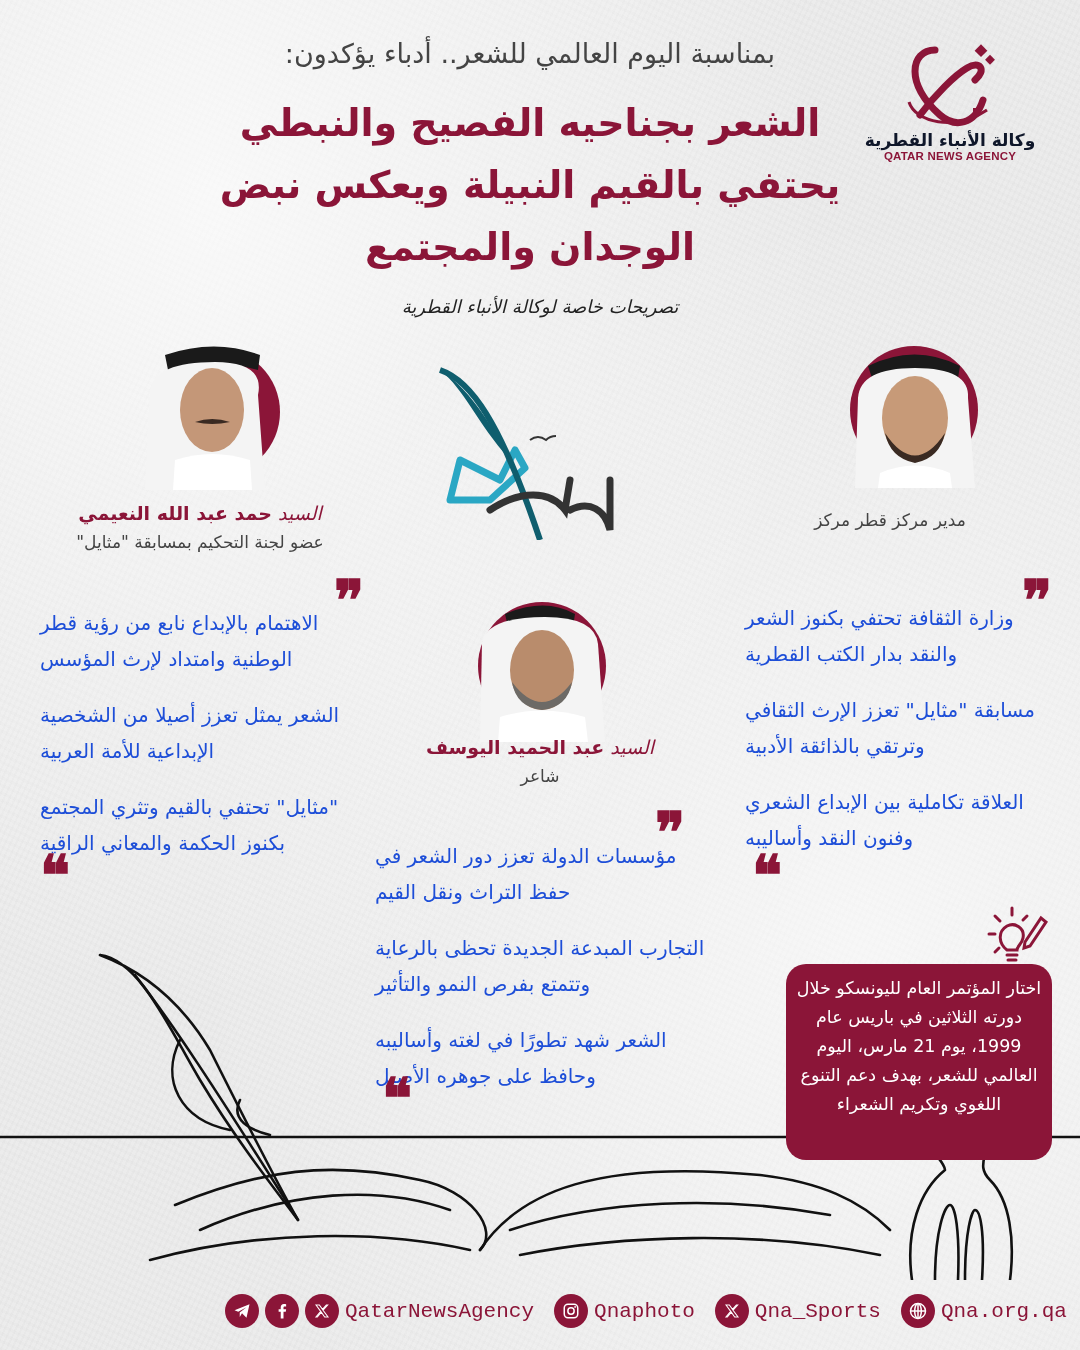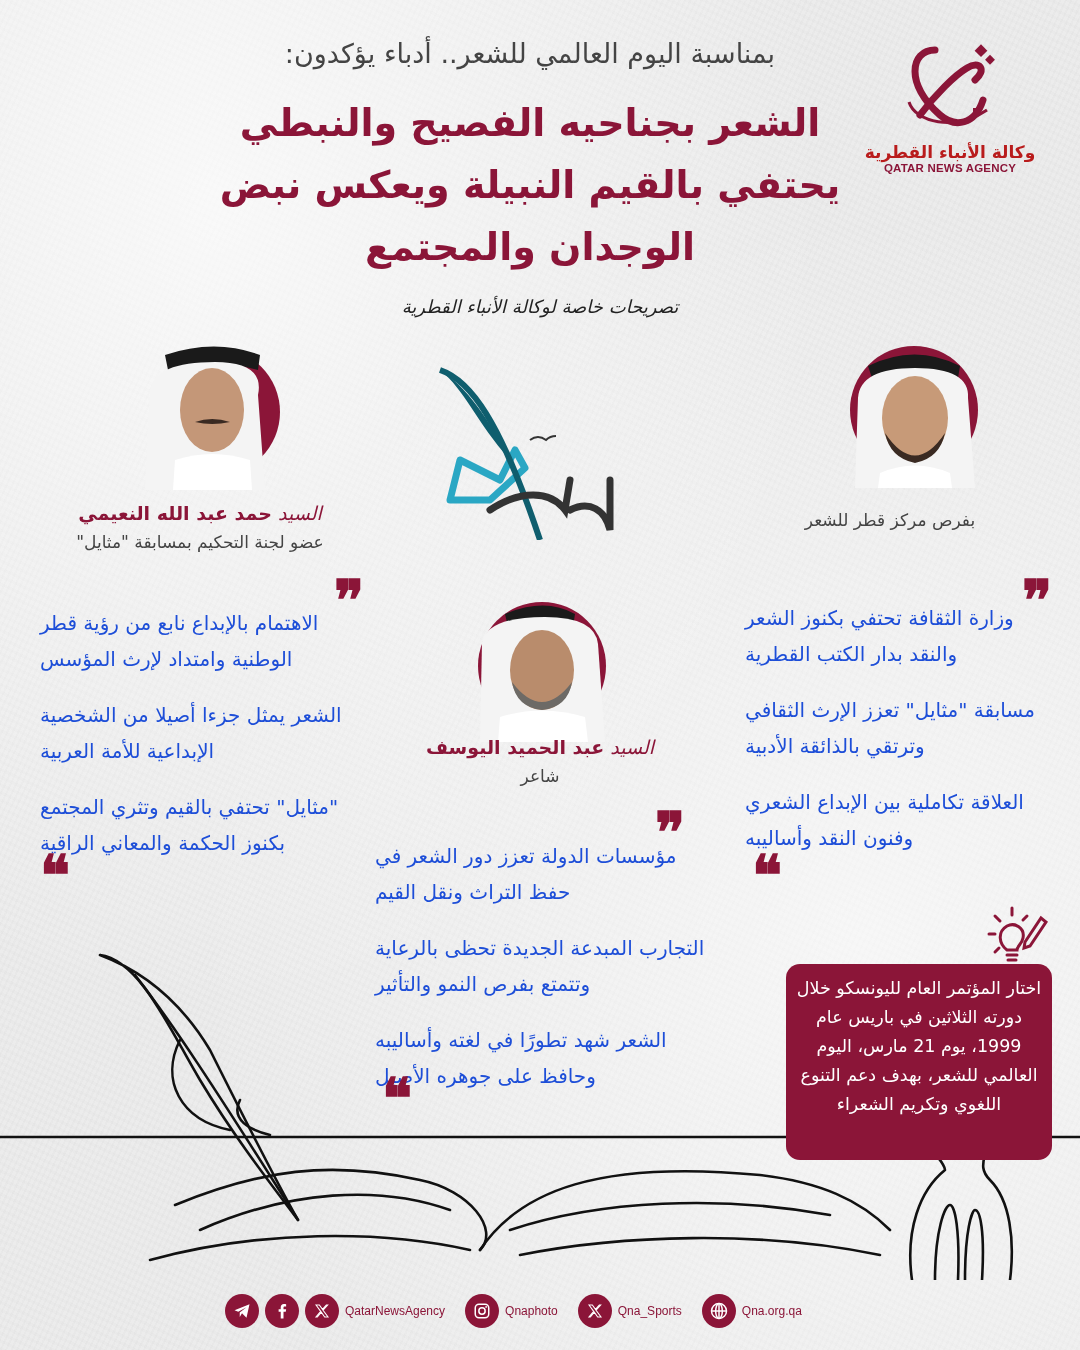--- a/index.html
+++ b/index.html
@@ -14,21 +14,21 @@
       radial-gradient(ellipse at 80% 70%, rgba(255,255,255,0.6) 0%, rgba(255,255,255,0) 55%),
       repeating-linear-gradient(115deg, rgba(0,0,0,0.015) 0px, rgba(0,0,0,0.015) 2px, rgba(255,255,255,0.02) 2px, rgba(255,255,255,0.02) 5px),
       repeating-linear-gradient(25deg, rgba(0,0,0,0.012) 0px, rgba(0,0,0,0.012) 3px, rgba(255,255,255,0.015) 3px, rgba(255,255,255,0.015) 7px);
     color: #1b1b1b;
   }
   .abs { position: absolute; }
 
   
   .logo { left: 855px; top: 40px; width: 190px; height: 140px; text-align: center; }
   .logo svg { display: block; margin: 0 auto; }
-  .logo-ar { font-size: 17px; font-weight: bold; color: #b91c1c; direction: rtl; margin-top: 12px; }
+  .logo-ar { font-size: 17px; font-weight: bold; color: #0f172a; direction: rtl; margin-top: 0; }
   .logo-en { font-family: "Liberation Sans", sans-serif; font-size: 11.5px; font-weight: bold; color: #8b1538; letter-spacing: 0.2px; }
 
   
   .pre-title { left: 220px; top: 38px; width: 620px; text-align: center; font-size: 27px; color: #444; direction: rtl; }
   .title { left: 200px; top: 92px; width: 660px; text-align: center; font-size: 38px; font-weight: bold; color: #8b1538; line-height: 62px; direction: rtl; }
   .subtitle { left: 360px; top: 296px; width: 360px; text-align: center; font-size: 18px; color: #222; direction: rtl; font-style: italic; }
 
   
   .emblem { left: 430px; top: 360px; width: 220px; height: 180px; }
   .emblem-text { position: absolute; left: 70px; top: 0px; width: 130px; text-align: center; font-family: "DejaVu Serif", serif; font-size: 22px; line-height: 26px; color: #111; direction: rtl; }
@@ -39,30 +39,30 @@
   .person-name { font-size: 19px; direction: rtl; text-align: center; white-space: nowrap; }
   .person-name .honor { color: #8b1538; font-weight: normal; font-style: italic; }
   .person-name .nm { color: #8b1538; font-weight: bold; }
   .person-role { font-size: 17px; color: #444; direction: rtl; text-align: center; }
 
   .quote-mark { font-family: "DejaVu Serif", serif; font-size: 56px; font-weight: bold; color: #8b1538; line-height: 40px; height: 30px; }
   .quote-text { font-size: 20px; line-height: 36px; direction: rtl; text-align: left; color: #1d4ed8; }
   .quote-text p { margin-bottom: 20px; }
 
   
-  .fact-box { left: 786px; top: 964px; width: 266px; height: 196px; background: #8b1538; border-radius: 14px; color: #fff; direction: rtl; text-align: center; font-size: 17.5px; line-height: 29px; padding: 10px 6px; }
+  .fact-box { left: 786px; top: 964px; width: 266px; height: 196px; background: #8b1538; border-radius: 20px; color: #fff; direction: rtl; text-align: center; font-size: 17.5px; line-height: 29px; padding: 10px 6px; }
   .bulb { left: 985px; top: 902px; width: 64px; height: 64px; }
 
   
   .lineart { left: 0; top: 930px; width: 1080px; height: 350px; }
 
   
   .footer { left: 225px; top: 1291px; width: 650px; height: 40px; display: flex; align-items: center; gap: 6px; }
   .soc-icon { width: 34px; height: 34px; border-radius: 50%; background: #8b1538; display: flex; align-items: center; justify-content: center; flex: none; }
-  .soc-label { font-family: Liberation Sans, sans-serif; font-size: 12px; color: #8b1538; margin-right: 14px; white-space: nowrap; }
+  .soc-label { font-family: Liberation Mono, monospace; font-size: 21px; color: #8b1538; margin-right: 14px; white-space: nowrap; }
 </style>
 </head>
 <body>
 
 <div class="abs logo">
   <svg width="110" height="90" viewBox="0 0 110 90">
     <path d="M40 10 C15 10, 10 45, 45 75 C60 88, 80 85, 88 60" fill="none" stroke="#8b1538" stroke-width="7" stroke-linecap="round"></path>
     <path d="M25 75 C40 55, 60 35, 72 28 C85 20, 92 30, 80 40" fill="none" stroke="#8b1538" stroke-width="7" stroke-linecap="round"></path>
     <path d="M14 62 C20 82, 60 92, 92 70" fill="none" stroke="#8b1538" stroke-width="3"></path>
     <rect x="82" y="6" width="9" height="9" fill="#8b1538" transform="rotate(45 86 10)"></rect>
@@ -95,21 +95,21 @@
   <div class="avatar-ring" style="left:10px; top:8px; width:128px; height:128px;"></div>
   <svg class="avatar-face" viewBox="0 0 150 150">
     <path d="M28 28 Q75 5 120 28 L118 40 Q75 25 32 40 Z" fill="#1a1a1a"></path>
     <path d="M18 60 Q20 30 75 30 Q130 30 128 60 L135 150 L15 150 Z" fill="#f4f4f4"></path>
     <ellipse cx="75" cy="80" rx="33" ry="42" fill="#c79a78"></ellipse>
     <path d="M45 95 Q75 140 105 95 Q100 120 75 125 Q50 120 45 95 Z" fill="#3a2a22"></path>
     <path d="M40 135 Q75 120 110 135 L112 150 L38 150 Z" fill="#ffffff"></path>
   </svg>
 </div>
 <div class="abs" style="left:740px; top:502px; width:300px;">
-  <div class="person-role" style="margin-top:8px;">بفرص مركز قطر للشعر</div>
+  <div class="person-role" style="margin-top:8px;">مدير مركز قطر مركز</div>
 </div>
 <div class="abs quote-mark" style="left:1022px; top:580px;">❞</div>
 <div class="abs quote-text" style="left:745px; top:600px; width:290px;">
   <p>وزارة الثقافة تحتفي بكنوز الشعر والنقد بدار الكتب القطرية</p>
   <p>مسابقة "مثايل" تعزز الإرث الثقافي وترتقي بالذائقة الأدبية</p>
   <p>العلاقة تكاملية بين الإبداع الشعري وفنون النقد وأساليبه</p>
 </div>
 <div class="abs quote-mark" style="left:752px; top:855px;">❝</div>
 
 <div class="abs" style="left:140px; top:340px; width:150px; height:150px;">
@@ -125,21 +125,21 @@
 <div class="abs" style="left:40px; top:502px; width:320px;">
   <div class="person-name">
     <span class="honor">السيد</span>
     <span class="nm">حمد عبد الله النعيمي</span>
   </div>
   <div class="person-role" style="margin-top:8px;">عضو لجنة التحكيم بمسابقة "مثايل"</div>
 </div>
 <div class="abs quote-mark" style="left:334px; top:580px;">❞</div>
 <div class="abs quote-text" style="left:40px; top:605px; width:330px;">
   <p>الاهتمام بالإبداع نابع من رؤية قطر الوطنية وامتداد لإرث المؤسس</p>
-  <p>الشعر يمثل جزءا أصيلا من الشخصية الإبداعية للأمة العربية</p>
+  <p>الشعر يمثل تعزز أصيلا من الشخصية الإبداعية للأمة العربية</p>
   <p>"مثايل" تحتفي بالقيم وتثري المجتمع بكنوز الحكمة والمعاني الراقية</p>
 </div>
 <div class="abs quote-mark" style="left:40px; top:855px;">❝</div>
 
 <div class="abs" style="left:470px; top:592px; width:150px; height:150px;">
   <div class="avatar-ring" style="left:8px; top:10px; width:128px; height:128px;"></div>
   <svg class="avatar-face" viewBox="0 0 150 150">
     <path d="M35 22 Q75 5 105 22 L103 35 Q75 25 38 35 Z" fill="#1a1a1a"></path>
     <path d="M12 50 Q18 25 75 25 Q125 25 128 52 L135 150 L10 150 Z" fill="#f4f4f4"></path>
     <ellipse cx="72" cy="78" rx="32" ry="40" fill="#b98c6c"></ellipse>

